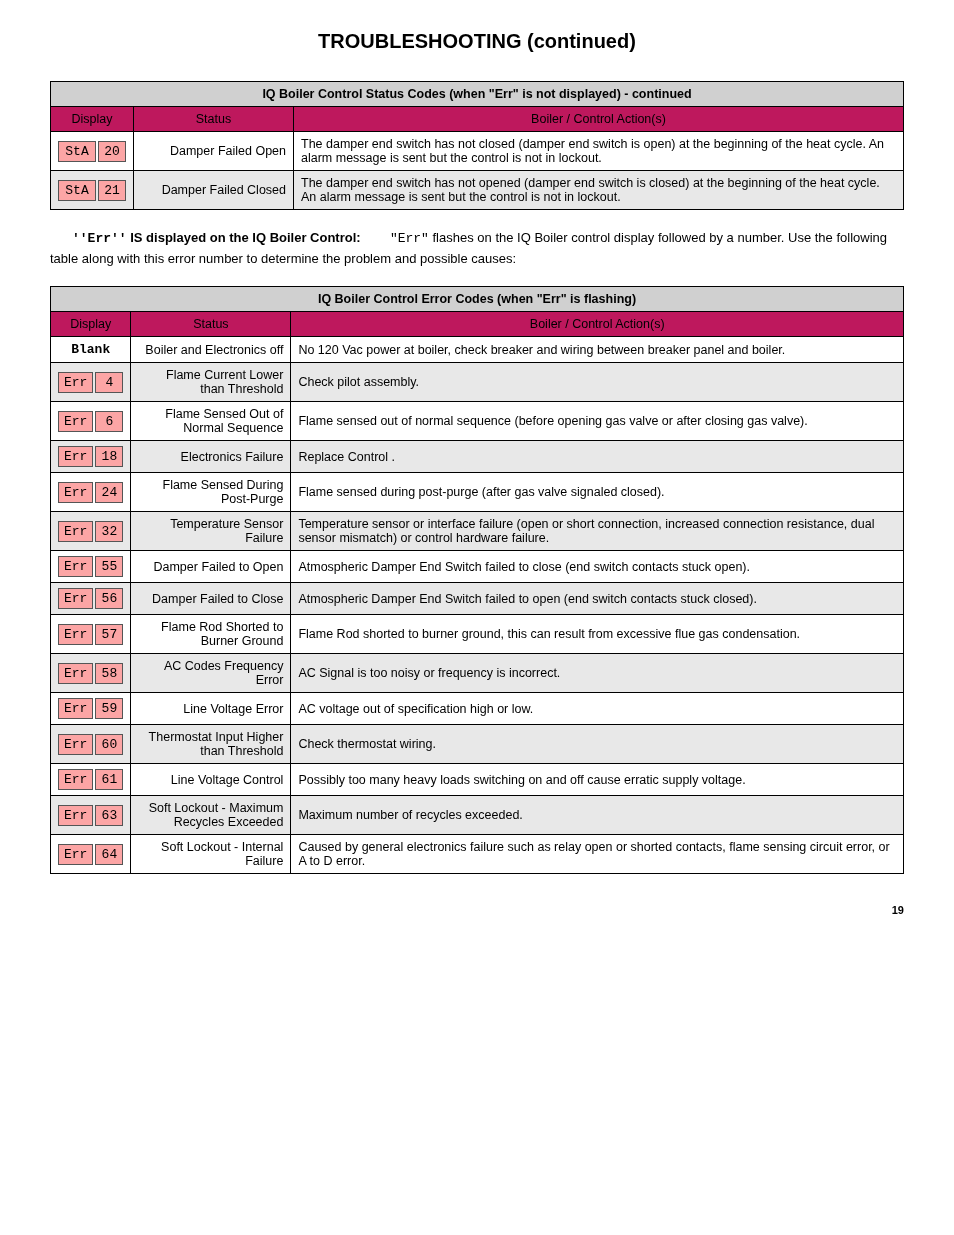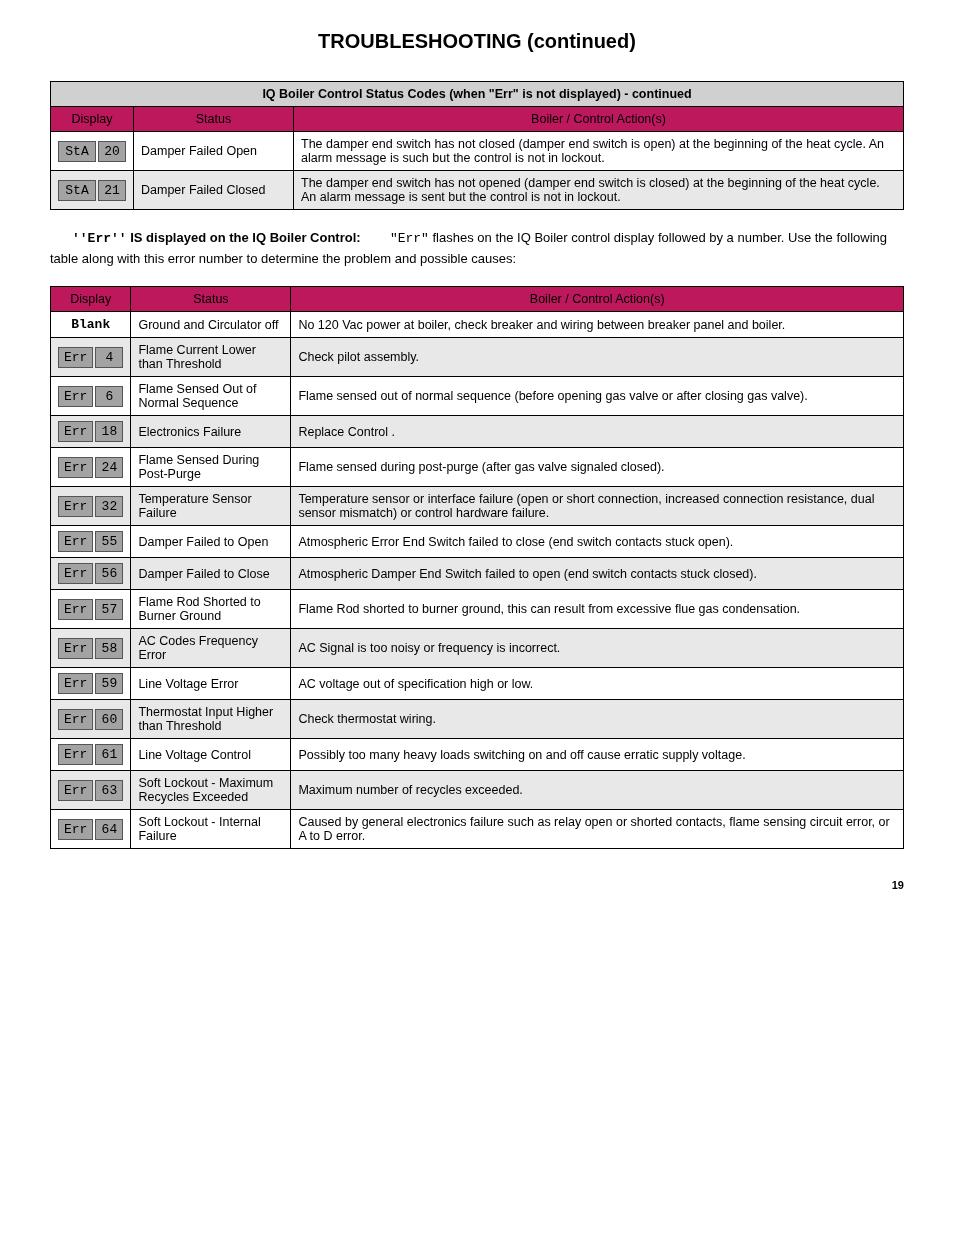--- a/index.html
+++ b/index.html
@@ -42,39 +42,39 @@
       font-weight: normal;
       text-align: center;
       background: #be185d;
     }
     .display-col {
       width: 80px;
       text-align: center;
     }
     .status-col {
       width: 160px;
-      text-align: left;
+      text-align: right;
     }
     .action-col {
       text-align: left;
     }
     .display-cell {
       font-family: 'Courier New', monospace;
       font-size: 13px;
       display: flex;
       align-items: center;
       justify-content: center;
       gap: 2px;
     }
     .seg-display {
       border: 1.5px solid #555;
       padding: 2px 5px;
       font-family: 'Courier New', monospace;
       font-size: 13px;
-      background: #a3a3a3;
+      background: #fca5a5;
       display: inline-block;
       min-width: 28px;
       text-align: center;
     }
     .seg-wide {
       min-width: 38px;
     }
     tr.shaded td {
       background: #e8e8e8;
     }
@@ -122,21 +122,21 @@
   </thead>
   <tbody id="top-table-body">
   <tr class="white">
         <td class="display-col">
           <div class="display-cell">
             <span class="seg-display seg-wide">StA</span>
             <span class="seg-display">20</span>
           </div>
         </td>
         <td class="status-col">Damper Failed Open</td>
-        <td class="action-col">The damper end switch has not closed (damper end switch is open) at the beginning of the heat cycle.  An alarm message is such but the control is not in lockout.</td>
+        <td class="action-col">The damper end switch has not closed (damper end switch is open) at the beginning of the heat cycle.  An alarm message is sent but the control is not in lockout.</td>
       </tr>
       <tr class="shaded">
         <td class="display-col">
           <div class="display-cell">
             <span class="seg-display seg-wide">StA</span>
             <span class="seg-display">21</span>
           </div>
         </td>
         <td class="status-col">Damper Failed Closed</td>
         <td class="action-col">The damper end switch has not opened (damper end switch is closed) at the beginning of the heat cycle.  An alarm message is sent but the control is not in lockout.</td>
@@ -144,34 +144,37 @@
     </tbody>
 </table>
 
 <div class="intro-paragraph">
   <strong><span class="mono">''Err''</span> IS displayed on the IQ Boiler Control:</strong>
   &nbsp;<span class="mono">"Err"</span> flashes on the IQ Boiler control display followed by a number.  Use the following table along with this error number to determine the problem and possible causes:
 </div>
 
 <table>
   <thead>
+    <tr class="table-header-row">
+      <th colspan="3">IQ Boiler Control Error Codes (when "Err" is flashing)</th>
+    </tr>
     <tr class="col-header-row">
       <th class="display-col">Display</th>
       <th class="status-col">Status</th>
       <th class="action-col">Boiler / Control Action(s)</th>
     </tr>
   </thead>
   <tbody id="bottom-table-body">
   <tr class="white">
         <td class="display-col">
           <div class="display-cell">
             <span class="blank-label">Blank</span>
           </div>
         </td>
-        <td class="status-col">Ground and Circulator off</td>
+        <td class="status-col">Boiler and Electronics off</td>
         <td class="action-col">No 120 Vac power at boiler, check breaker and wiring between breaker  panel and boiler.</td>
       </tr>
       <tr class="shaded">
         <td class="display-col">
           <div class="display-cell">
             <span class="seg-display">Err</span>
             <span class="seg-display">4</span>
           </div>
         </td>
         <td class="status-col">Flame Current Lower than Threshold</td>
@@ -218,21 +221,21 @@
         <td class="action-col">Temperature sensor or interface failure (open or short connection, increased connection resistance, dual sensor mismatch) or control hardware failure.</td>
       </tr>
       <tr class="white">
         <td class="display-col">
           <div class="display-cell">
             <span class="seg-display">Err</span>
             <span class="seg-display">55</span>
           </div>
         </td>
         <td class="status-col">Damper Failed to Open</td>
-        <td class="action-col">Atmospheric Error End Switch failed to close (end switch contacts stuck open).</td>
+        <td class="action-col">Atmospheric Damper End Switch failed to close (end switch contacts stuck open).</td>
       </tr>
       <tr class="shaded">
         <td class="display-col">
           <div class="display-cell">
             <span class="seg-display">Err</span>
             <span class="seg-display">56</span>
           </div>
         </td>
         <td class="status-col">Damper Failed to Close</td>
         <td class="action-col">Atmospheric Damper End Switch failed to open (end switch contacts stuck closed).</td>

